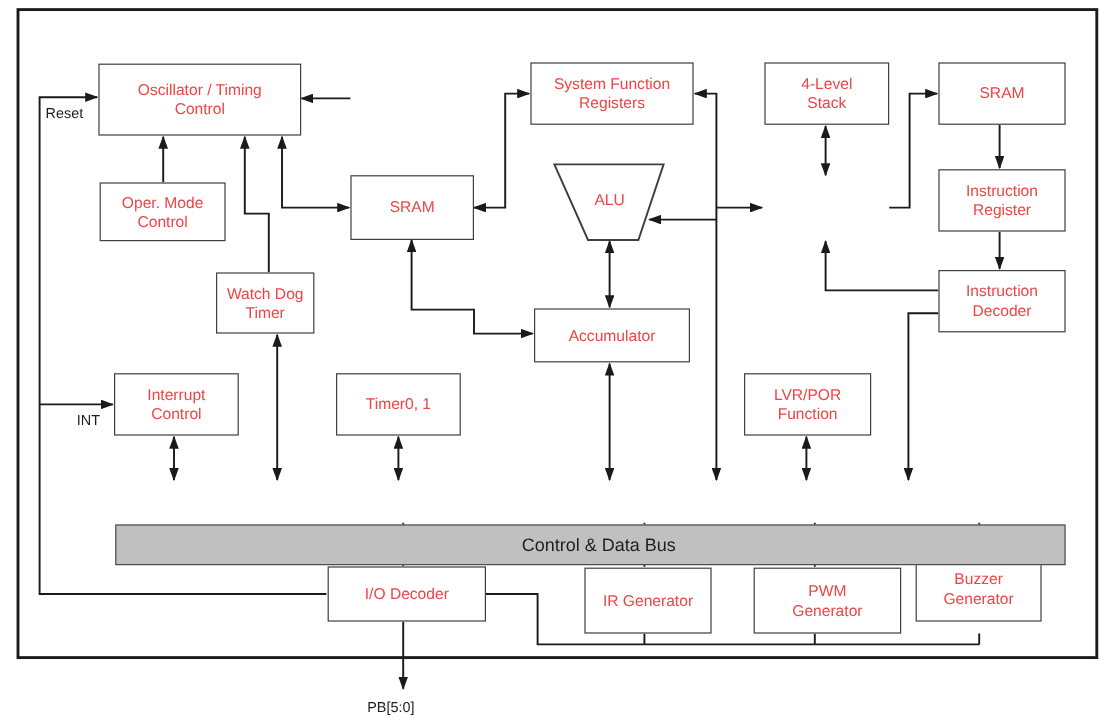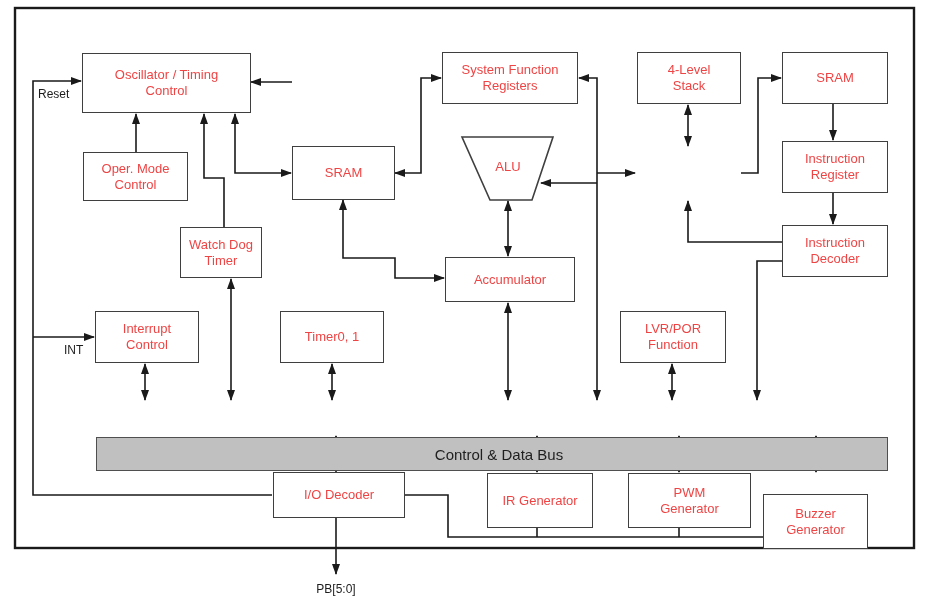--- a/index.html
+++ b/index.html
@@ -123,22 +123,22 @@
 Decoder</div>
   <div class="block" style="left:95px;top:311px;width:104px;height:52px">Interrupt
 Control</div>
   <div class="block" style="left:280px;top:311px;width:104px;height:52px">Timer0, 1</div>
   <div class="block" style="left:620px;top:311px;width:106px;height:52px">LVR/POR
 Function</div>
   <div class="block" style="left:273px;top:472px;width:132px;height:46px">I/O Decoder</div>
   <div class="block" style="left:487px;top:473px;width:106px;height:55px">IR Generator</div>
   <div class="block" style="left:628px;top:473px;width:123px;height:55px">PWM
 Generator</div>
-  <div class="block" style="left:763px;top:494px;width:105px;height:55px">Buzzer
+  <div class="block" style="left:763px;top:463px;width:105px;height:55px">Buzzer
 Generator</div>
 
   <div class="bus">Control &amp; Data Bus</div>
 
   <div class="pin-label" style="left:38px;top:87px">Reset</div>
   <div class="pin-label" style="left:64px;top:343px">INT</div>
-  <div class="pin-label" style="left:306px;top:582px;width:60px;text-align:center">PB[5:0]</div>
+  <div class="pin-label" style="left:306px;top:582px;width:60px;">PB[5:0]</div>
 
 </div>
 
 </body></html>

